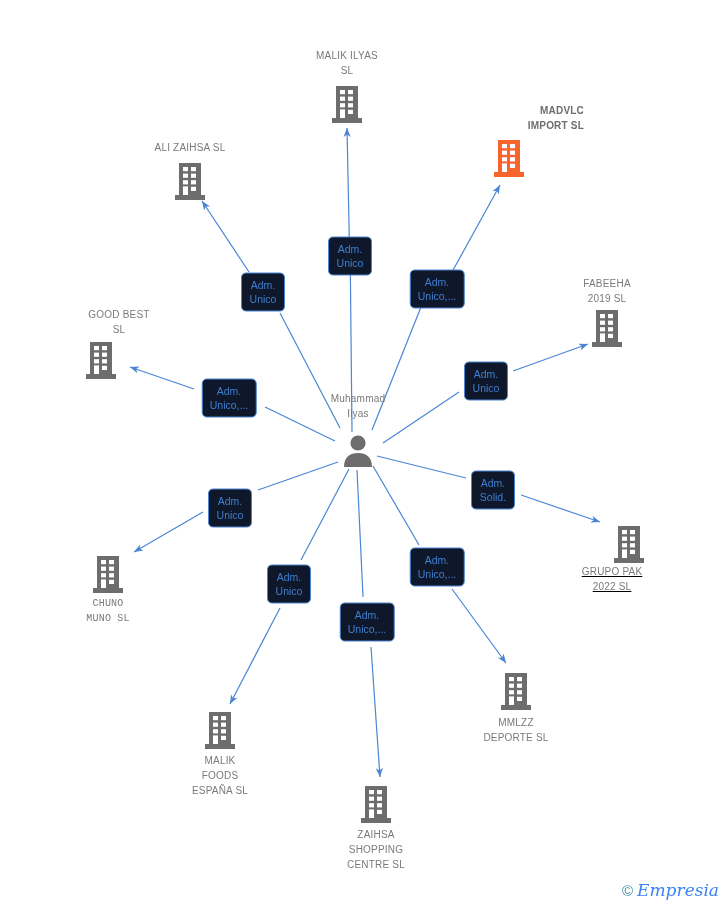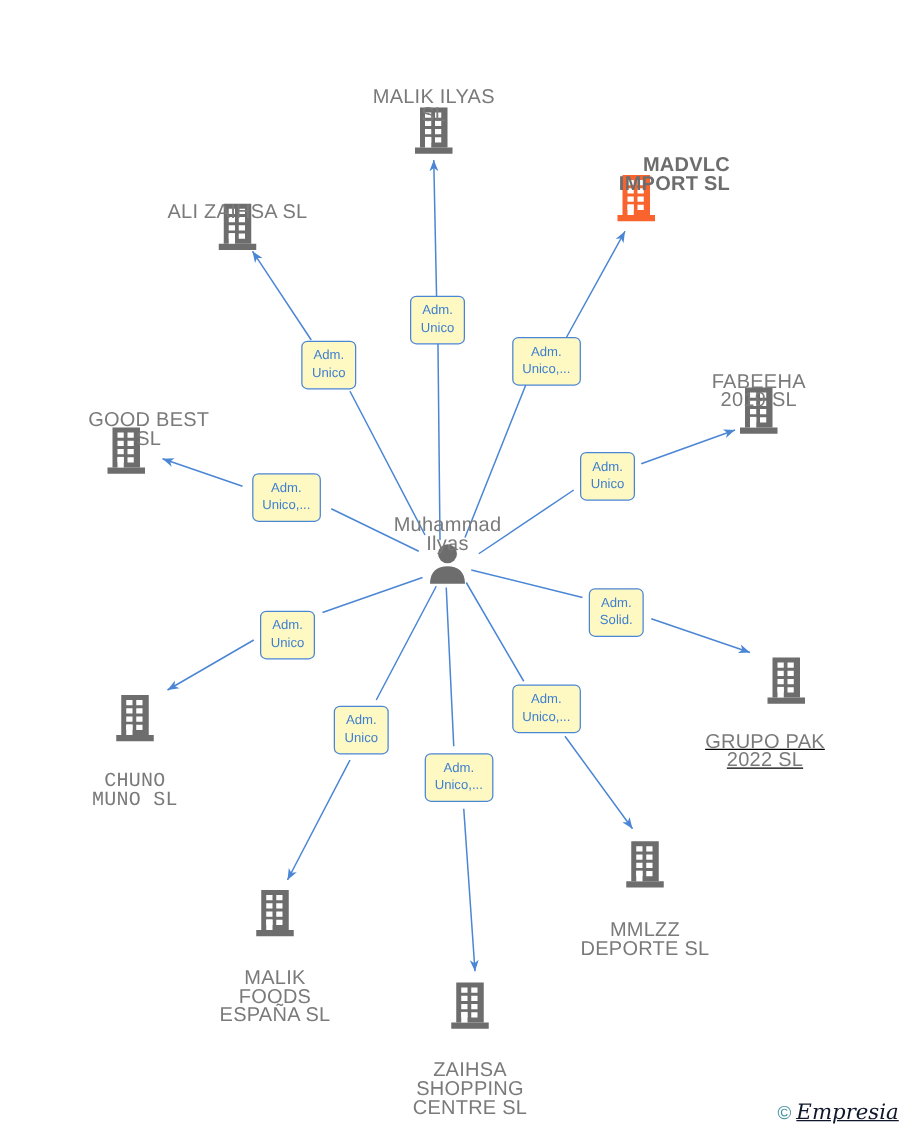--- a/index.html
+++ b/index.html
@@ -25,43 +25,42 @@
     width: 728px;
     height: 905px;
   }
   .node {
     position: absolute;
     transform: translate(-50%, 0);
     text-align: center;
     width: 150px;
   }
   .node-label {
-    font-size: 16px;
+    font-size: 10px;
     line-height: 15px;
     color: #7a7a7a;
     letter-spacing: 0.2px;
     white-space: pre-line;
-    margin-top: 22px;
   }
   .node-label.highlight {
     color: #6d6d6d;
     font-weight: bold;
     text-align: right;
   }
   .node-icon {
     display: block;
     margin: 1px auto 0 auto;
   }
   .edge-label {
     position: absolute;
     transform: translate(-50%, -50%);
     box-sizing: border-box;
     border: 1px solid #4a86d4;
     border-radius: 5px;
-    background: #fef9c3;
+    background: #0f172a;
     color: #3f7fd0;
     font-size: 10.5px;
     line-height: 14px;
     text-align: center;
     padding: 4px 7px 5px 7px;
     white-space: pre-line;
     min-width: 44px;
   }
   #watermark {
     position: absolute;
@@ -70,26 +69,25 @@
     display: flex;
     align-items: center;
     gap: 4px;
   }
   #watermark .copy {
     color: #3f8fa0;
     font-size: 15px;
     line-height: 15px;
   }
   #watermark .brand {
-    color: #0f172a;
+    color: #3b82f6;
     font-size: 17px;
     font-style: italic;
     font-family: "DejaVu Serif", serif;
     line-height: 18px;
-    text-decoration: underline;
   }
 </style>
 </head>
 <body>
 
 <div id="canvas">
 
   <svg id="edges" viewBox="0 0 728 905" xmlns="http://www.w3.org/2000/svg">
       <path d="M 352 432 L 350 238 M 350 273 L 347 128" stroke="#4a86d4" stroke-width="1.2" fill="none"></path>
       <path d="M 0 0 L -9 -3.6 L -6.5 0 L -9 3.6 Z" fill="#4a86d4" transform="translate(347,128) rotate(-91)"></path>

